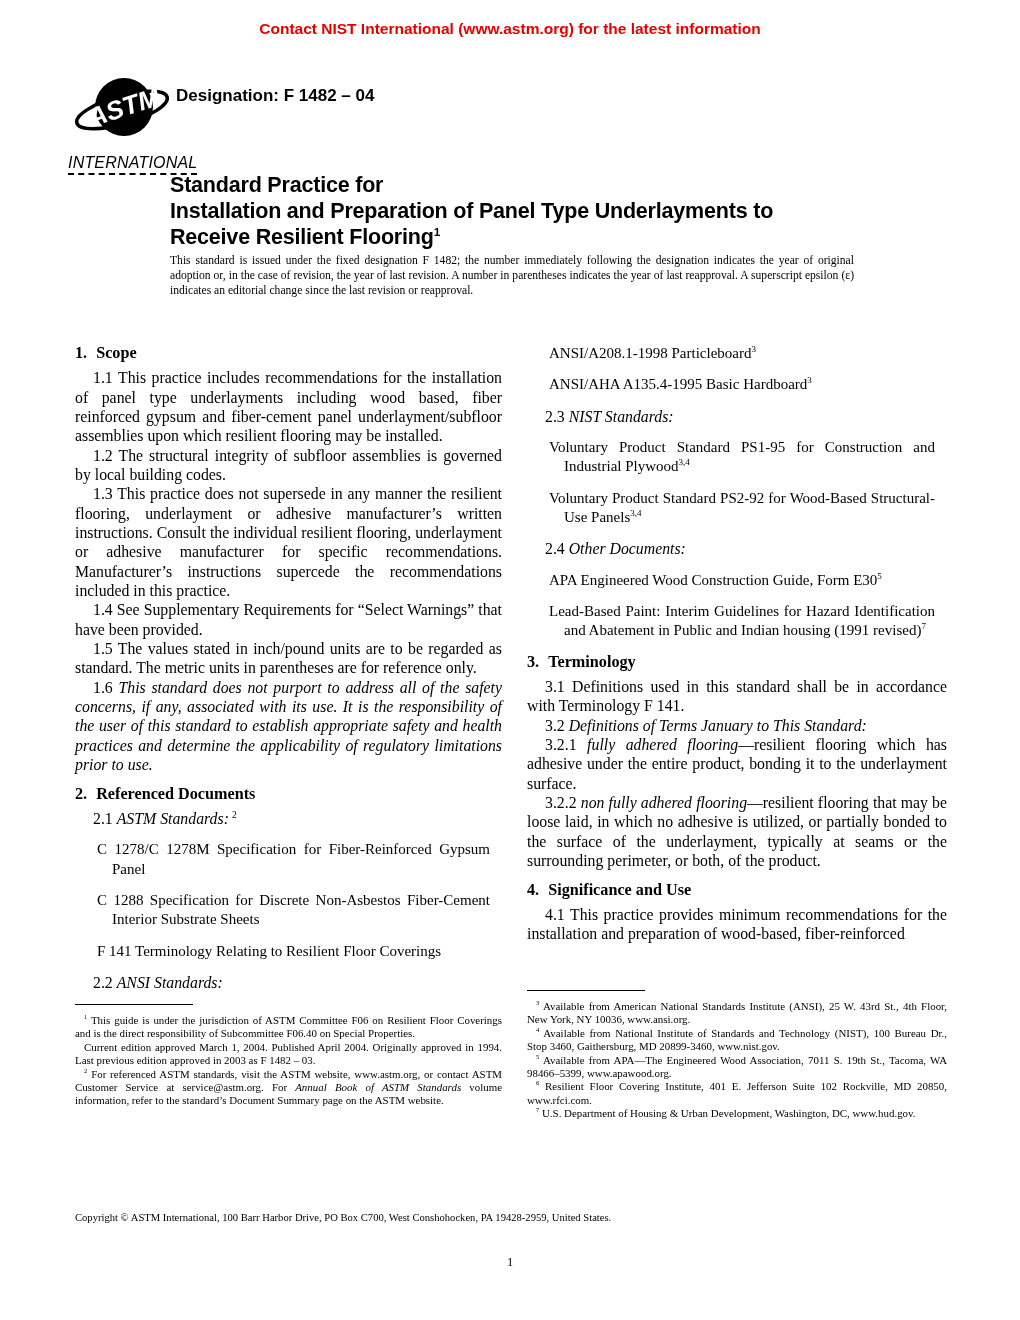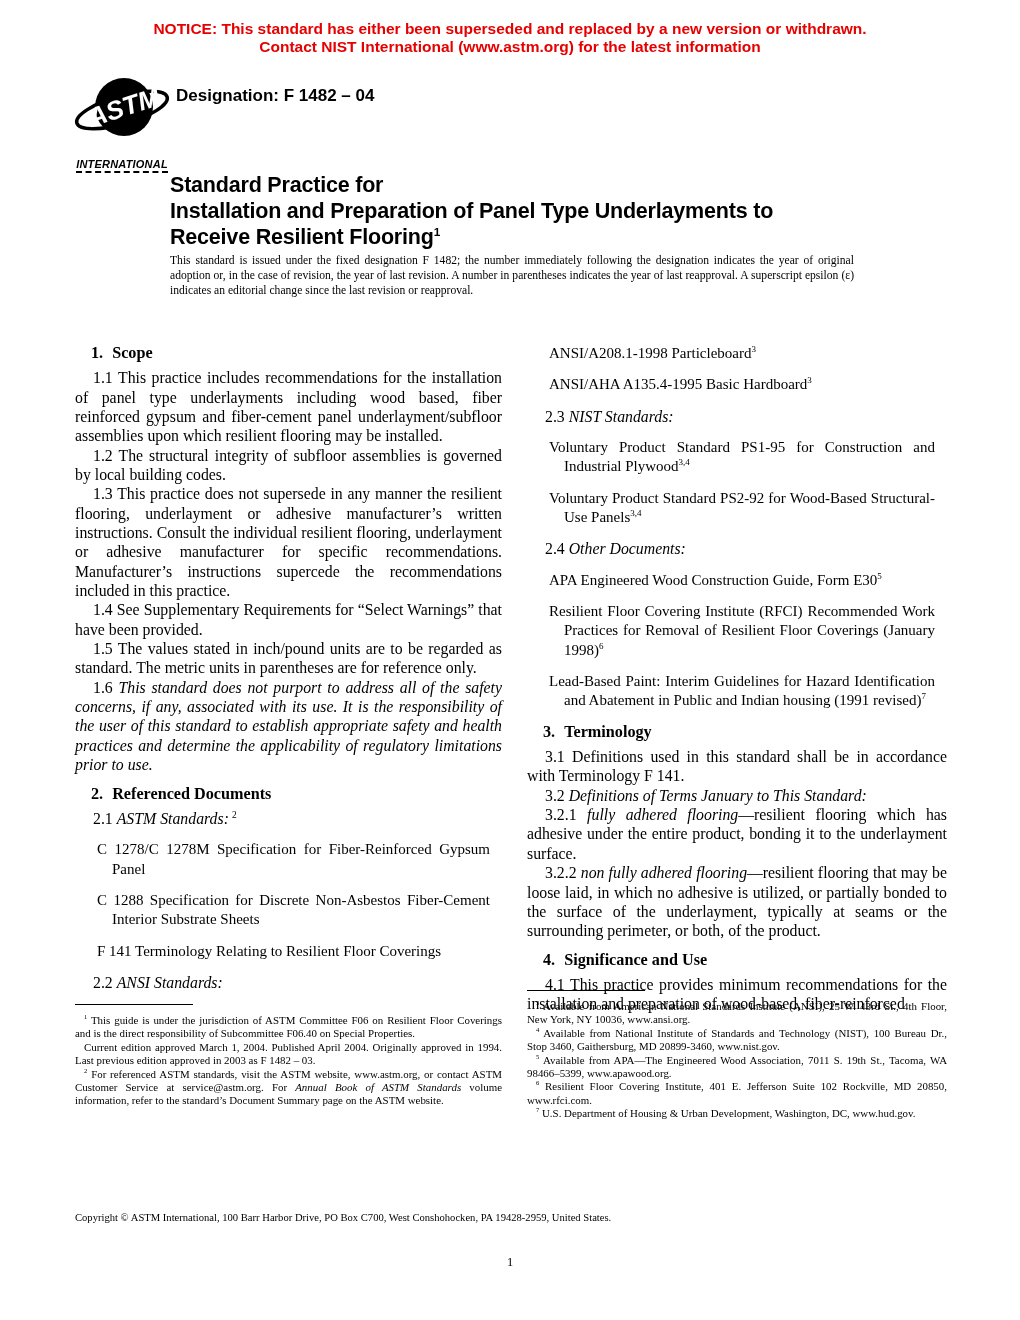--- a/index.html
+++ b/index.html
@@ -13,21 +13,21 @@
     position:absolute; top:20px; left:0; width:100%;
     text-align:center; color:#e60000;
     font-family:"Liberation Sans", sans-serif;
     font-weight:bold; font-size:15.5px; line-height:18px;
   }
   
   .logo { position:absolute; left:68px; top:70px; width:108px; text-align:center; }
   .logo-sub {
     display:inline-block; margin-top:-4px;
     font-family:"Liberation Sans", sans-serif;
-    font-weight:bold; font-style:italic; font-size:11px; letter-spacing:0.2px;
+    font-weight:normal; font-style:italic; font-size:16px; letter-spacing:0.2px;
     border-bottom:2px dashed #000; padding-bottom:1px;
   }
   
   .designation {
     position:absolute; left:176px; top:86px;
     font-family:"Liberation Sans", sans-serif; font-weight:bold; font-size:17px;
   }
   
   .title {
     position:absolute; left:170px; top:172px;
@@ -38,21 +38,21 @@
   
   .preamble {
     position:absolute; left:170px; top:253px; width:684px;
     font-size:11.6px; line-height:15px; text-align:justify;
   }
   
   .col { position:absolute; top:344px; }
   .col-left  { left:75px;  width:427px; }
   .col-right { left:527px; width:420px; }
   .col > :first-child { margin-top:0; }
-  .sec-h { margin:10px 0 5px 16px; font-weight:bold; font-size:16.2px; line-height:19.3px; }
+  .sec-h { margin:10px 0 5px 0; font-weight:bold; font-size:16.2px; line-height:19.3px; }
   .sec-h .htxt { margin-left:9px; }
   p.bp  { margin:0; text-indent:18px; font-size:15.8px; line-height:19.35px; text-align:justify; }
   p.ref { margin:12px; padding-left:25px; text-indent:-15px; font-size:15px; line-height:19.35px; text-align:justify; }
   .it { font-style:italic; }
   sup { font-size:0.6em; vertical-align:super; line-height:0; }
   sup.ml { margin-left:3px; }
   
   .fnblock { position:absolute; }
   .fnl { left:75px;  top:1004px; width:427px; }
   .fnr { left:527px; top:990px;  width:420px; }
@@ -61,21 +61,20 @@
   
   .copyright { position:absolute; left:75px; top:1212px; width:880px; font-size:10.6px; }
   .pageno { position:absolute; top:1255px; left:0; width:100%; text-align:center; font-size:12.5px; }
 </style>
 </head>
 <body>
 
 <div class="page">
 
   <div class="notice">
-    <div>NOTICE: This standard has either been superseded and replaced by a new version or withdrawn.</div>
     <div>Contact NIST International (www.astm.org) for the latest information</div>
   </div>
 
   <div class="logo">
     <svg width="100" height="80" viewBox="0 0 100 80">
       <circle cx="52" cy="37" r="29" fill="#000"></circle>
       <ellipse cx="50" cy="40" rx="47" ry="14" fill="none" stroke="#000" stroke-width="3.5" transform="rotate(-16 50 40)"></ellipse>
       <text x="52" y="46" text-anchor="middle" font-family="Liberation Sans, sans-serif" font-size="26" font-weight="bold" font-style="italic" fill="#ffffff" transform="rotate(-18 52 38)">ASTM</text>
     </svg>
     <div class="logo-sub">INTERNATIONAL</div>
@@ -112,21 +111,20 @@
   </div>
 
   <div class="col col-right">
     <p class="ref"><span>ANSI/A208.1-1998 Particleboard</span><sup>3</sup></p>
     <p class="ref"><span>ANSI/AHA A135.4-1995 Basic Hardboard</span><sup>3</sup></p>
     <p class="bp"><span>2.3</span> <span class="it">NIST Standards:</span></p>
     <p class="ref"><span>Voluntary Product Standard PS1-95 for Construction and Industrial Plywood</span><sup>3,4</sup></p>
     <p class="ref"><span>Voluntary Product Standard PS2-92 for Wood-Based Structural-Use Panels</span><sup>3,4</sup></p>
     <p class="bp"><span>2.4</span> <span class="it">Other Documents:</span></p>
     <p class="ref"><span>APA Engineered Wood Construction Guide, Form E30</span><sup>5</sup></p>
-    <p class="ref"><span>Resilient Floor Covering Institute (RFCI) Recommended Work Practices for Removal of Resilient Floor Coverings (January 1998)</span><sup>6</sup></p>
     <p class="ref"><span>Lead-Based Paint: Interim Guidelines for Hazard Identification and Abatement in Public and Indian housing (1991 revised)</span><sup>7</sup></p>
 
     <p class="sec-h"><span class="hnum">3.</span><span class="htxt">Terminology</span></p>
     <p class="bp">3.1 Definitions used in this standard shall be in accordance with Terminology F 141.</p>
     <p class="bp"><span>3.2</span> <span class="it">Definitions of Terms January to This Standard:</span></p>
     <p class="bp"><span>3.2.1</span> <span class="it">fully adhered flooring</span><span>—resilient flooring which has adhesive under the entire product, bonding it to the underlayment surface.</span></p>
     <p class="bp"><span>3.2.2</span> <span class="it">non fully adhered flooring</span><span>—resilient flooring that may be loose laid, in which no adhesive is utilized, or partially bonded to the surface of the underlayment, typically at seams or the surrounding perimeter, or both, of the product.</span></p>
 
     <p class="sec-h"><span class="hnum">4.</span><span class="htxt">Significance and Use</span></p>
     <p class="bp">4.1 This practice provides minimum recommendations for the installation and preparation of wood-based, fiber-reinforced</p>

